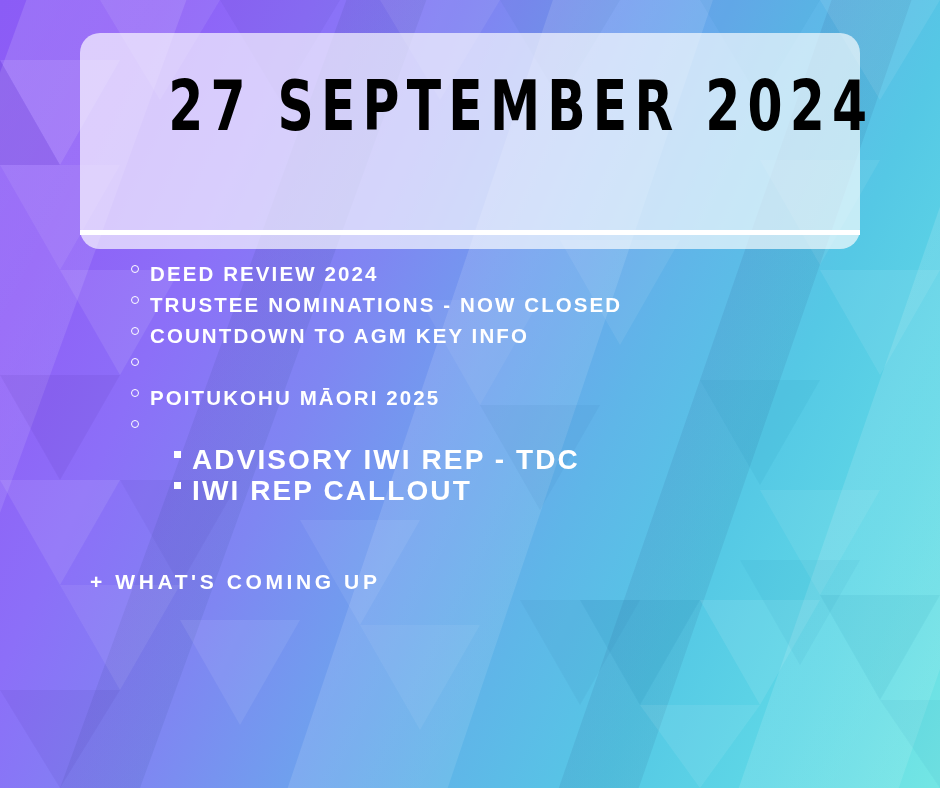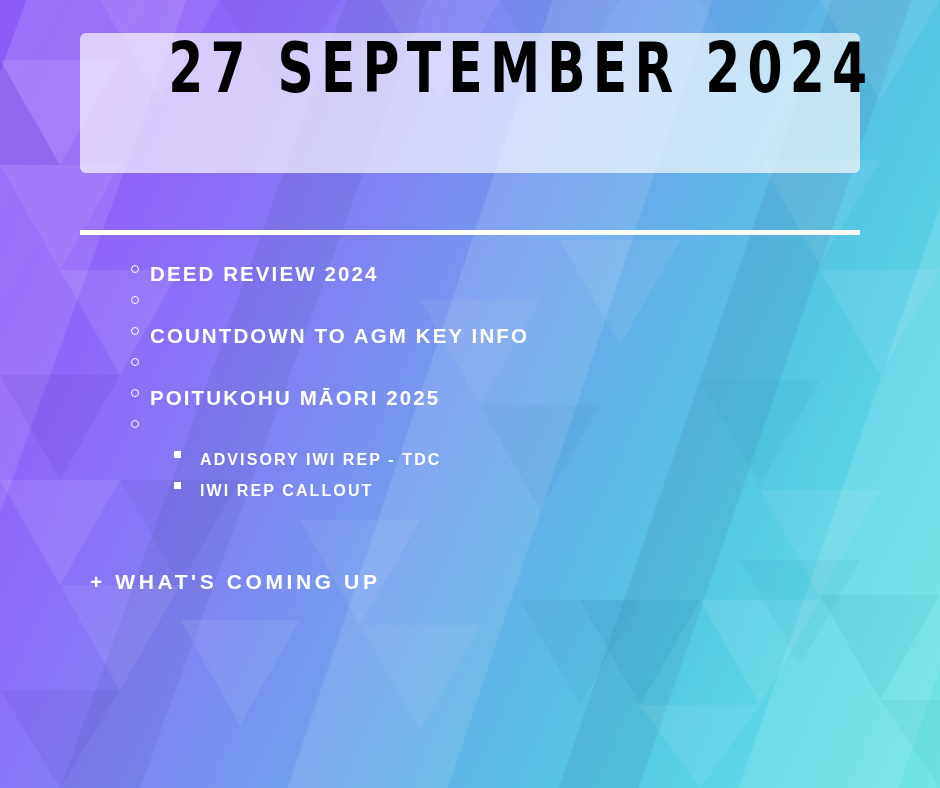--- a/index.html
+++ b/index.html
@@ -35,22 +35,22 @@
   
   .facets { position:absolute; inset:0; }
   .facets svg { display:block; width:940px; height:788px; }
 
   
   #title-card {
     position: absolute;
     left: 80px;
     top: 33px;
     width: 780px;
-    height: 140px;
-    border-radius: 6px;
+    height: 216px;
+    border-radius: 20px;
     background: rgba(255,255,255,0.66);
   }
 
   #title-text {
     position: absolute;
     left: 0; right: 0;
     top: 50%;
     transform: translateY(-50%);
     text-align: center;
     font-family: "DejaVu Sans Condensed", "Liberation Sans Narrow", "Liberation Sans", sans-serif;
@@ -114,21 +114,21 @@
     top: -5px;
   }
   .marker-square {
     width: 7px; height: 7px;
     background: #ffffff;
     margin-right: 11px;
     flex: 0 0 auto;
     position: relative;
     top: -5px;
   }
-  .agenda-row.level-2 .row-label { font-size: 16px; margin-left: 8px; }
+  .agenda-row.level-2 .row-label { font-size: 28px; }
 
   
   #coming-up {
     position: absolute;
     left: 90px;
     top: 570px;
     color: #ffffff;
     font-family: "Liberation Sans", sans-serif;
     font-weight: 700;
     font-size: 21px;
@@ -213,20 +213,21 @@
 
   <div id="divider"></div>
 
   <div id="agenda">
     <div class="agenda-row level-1">
       <span class="marker-circle"></span>
       <span class="row-label">DEED REVIEW 2024</span>
     </div>
     <div class="agenda-row level-1">
       <span class="marker-circle"></span>
+      <span class="row-label">TRUSTEE NOMINATIONS - NOW CLOSED</span>
     </div>
     <div class="agenda-row level-1">
       <span class="marker-circle"></span>
       <span class="row-label">COUNTDOWN TO AGM KEY INFO</span>
     </div>
     <div class="agenda-row level-1">
       <span class="marker-circle"></span>
     </div>
     <div class="agenda-row level-1">
       <span class="marker-circle"></span>

